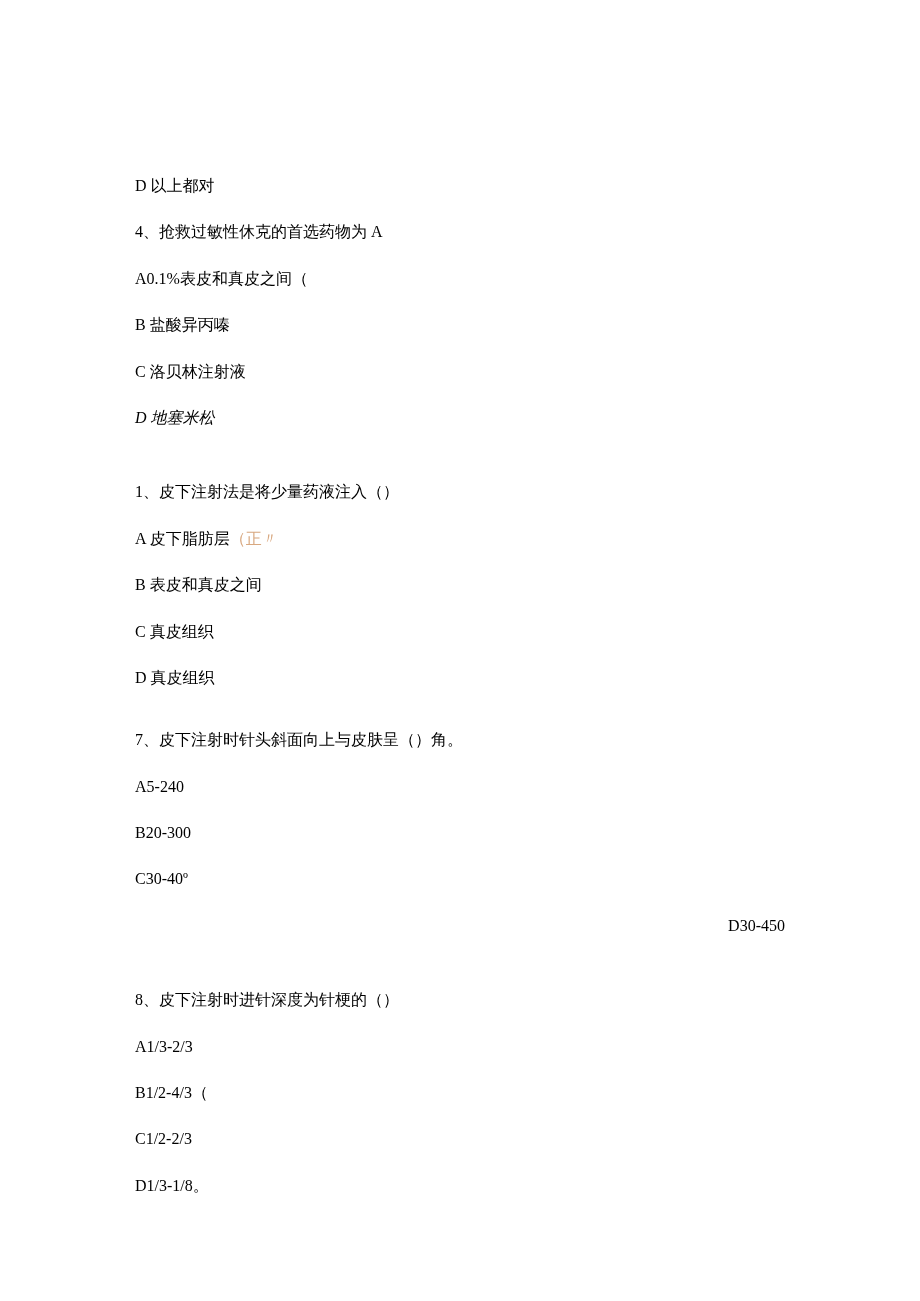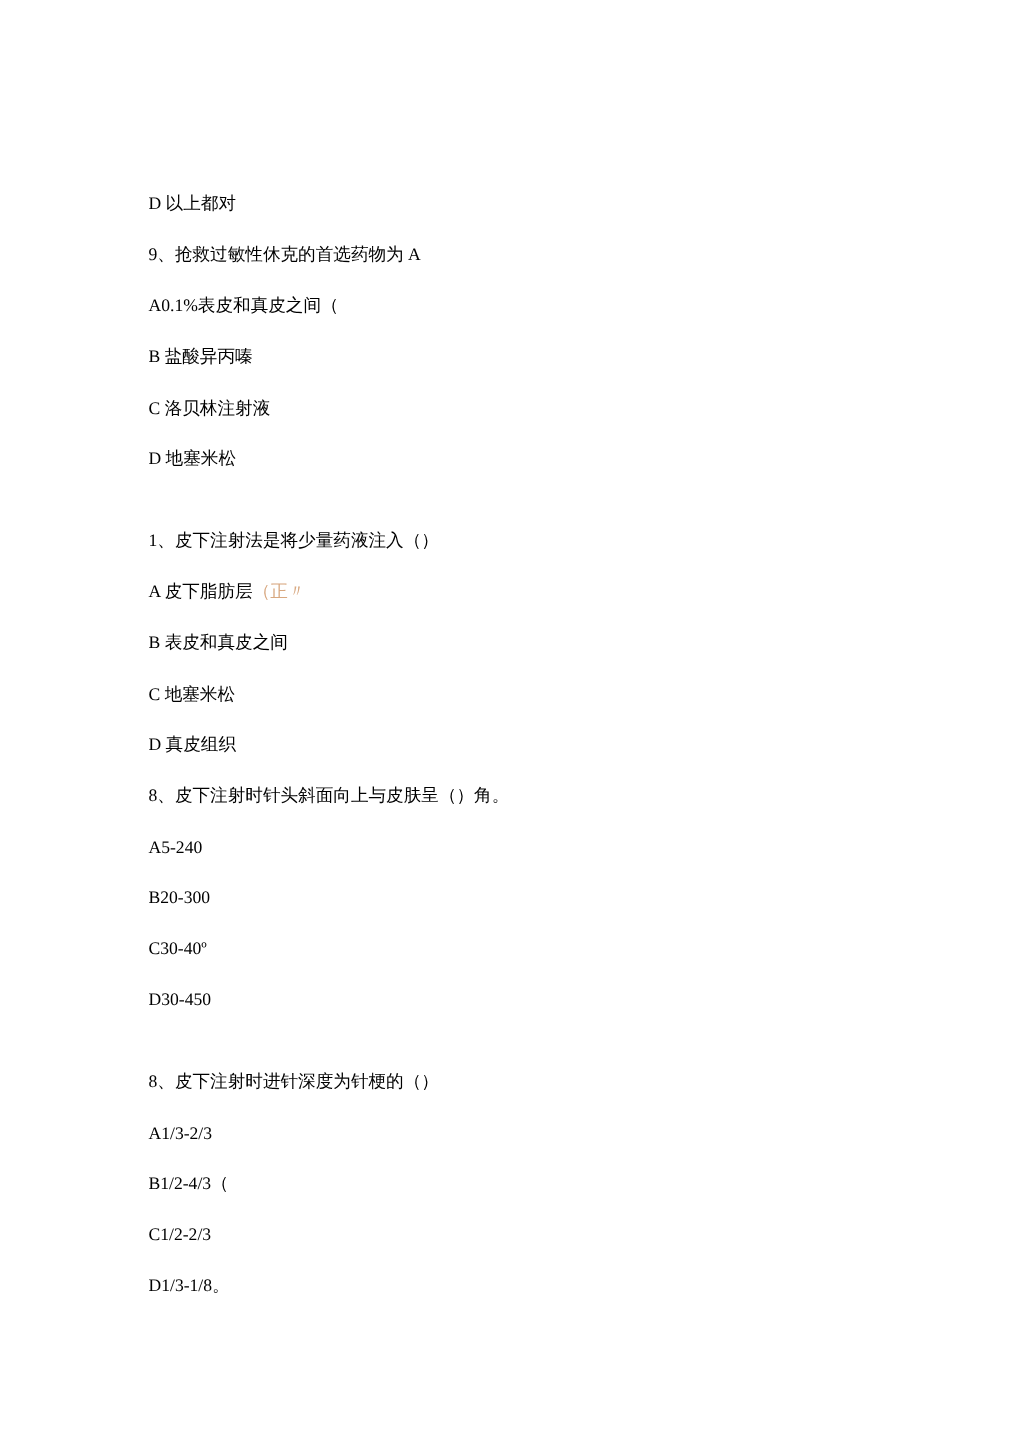--- a/index.html
+++ b/index.html
@@ -19,37 +19,37 @@
     .marker {
       color: #d8a880;
       font-family: "SimSun", "宋体", serif;
     }
   </style>
 </head>
 <body>
 
 <div class="line">D 以上都对</div>
 
-<div class="line">9、抢救过敏性休克的首选药物为 A</div>
+<div class="line">4、抢救过敏性休克的首选药物为 A</div>
 <div class="line">A0.1%表皮和真皮之间（</div>
 <div class="line">B 盐酸异丙嗪</div>
 <div class="line">C 洛贝林注射液</div>
-<div class="line" style="margin-bottom:52px;">D 地塞米松</div>
+<div class="line" style="margin-bottom:52px;font-style:italic;">D 地塞米松</div>
 
 <div class="line">1、皮下注射法是将少量药液注入（）</div>
 <div class="line">
   <span>A 皮下脂肪层</span><span class="marker">（正〃</span>
 </div>
 <div class="line">B 表皮和真皮之间</div>
-<div class="line">C 地塞米松</div>
-<div class="line" style="margin-bottom:24px;">D 真皮组织</div>
+<div class="line">C 真皮组织</div>
+<div class="line" style="margin-bottom:40px;">D 真皮组织</div>
 
-<div class="line">8、皮下注射时针头斜面向上与皮肤呈（）角。</div>
+<div class="line">7、皮下注射时针头斜面向上与皮肤呈（）角。</div>
 <div class="line">A5-240</div>
 <div class="line">B20-300</div>
 <div class="line">C30-40º</div>
-<div class="line" style="margin-bottom:52px;">D30-450</div>
+<div class="line" style="margin-bottom:52px;text-align:right;">D30-450</div>
 
 <div class="line">8、皮下注射时进针深度为针梗的（）</div>
 <div class="line">A1/3-2/3</div>
 <div class="line">B1/2-4/3（</div>
 <div class="line">C1/2-2/3</div>
 <div class="line">D1/3-1/8。</div>
 
 </body></html>

